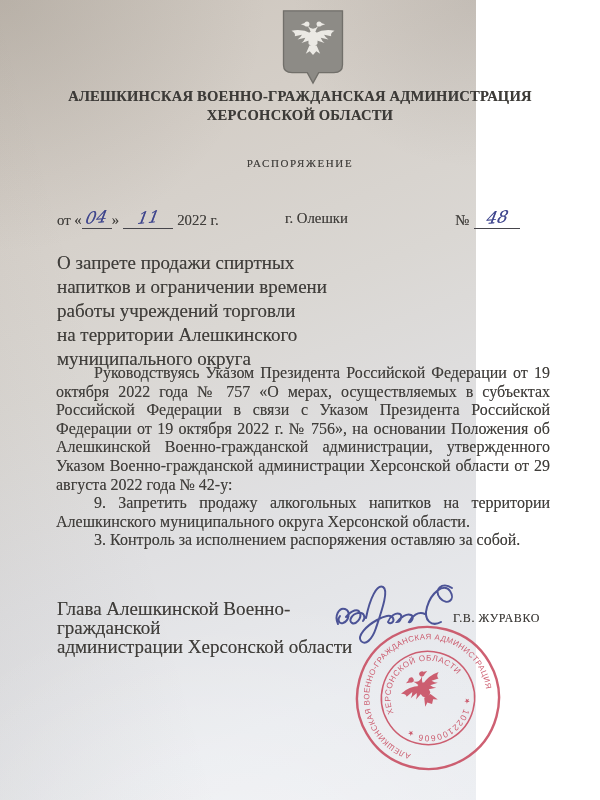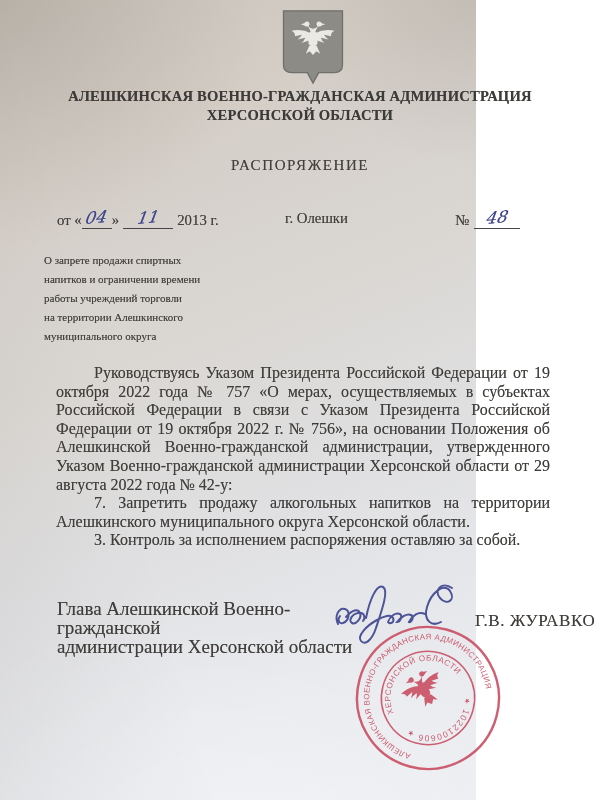--- a/index.html
+++ b/index.html
@@ -23,53 +23,53 @@
 
   .emblem{ position:absolute; left:279px; top:8px; width:68px; height:78px; }
 
   .org{
     position:absolute; left:40px; top:87px; width:520px;
     text-align:center; font-weight:bold; font-size:14.6px; line-height:18.5px;
     letter-spacing:0.2px; color:#3d3b38;
   }
   .doc-type{
     position:absolute; left:40px; top:157px; width:520px;
-    text-align:center; font-size:15px; letter-spacing:1.6px; color:#43413e;
+    text-align:center; font-size:11px; letter-spacing:1.6px; color:#43413e;
   }
 
   .date-row{ position:absolute; left:57px; top:207px; width:495px; height:26px; font-size:14.8px; }
   .date-left{ position:absolute; left:0; top:3px; white-space:nowrap; }
   .city{ position:absolute; left:228px; top:3px;text-align:center; }
   .num{ position:absolute; left:398px; top:3px; }
   .ul{
     display:inline-block; border-bottom:1.2px solid #46454b;
     text-align:center; vertical-align:bottom; line-height:16px; height:19px;
   }
   .ul-day{ width:30px; } .ul-month{ width:50px; margin:0 4px; } .ul-num{ width:46px; margin-left:5px; }
   .hw{
     font-family:"DejaVu Serif", serif; font-style:italic;
     color:#3e458d; display:inline-block; transform:skewX(-16deg) rotate(-6deg);
     font-size:16.5px; text-shadow:0 0 0.5px rgba(62,69,141,0.6);
   }
 
   .subject{
-    position:absolute; left:44px; top:251px; width:300px;
-    font-size:11px; line-height:19px; white-space:pre-line;
+    position:absolute; left:57px; top:251px; width:300px;
+    font-size:19px; line-height:24px; white-space:pre-line;
   }
 
   .body-text{ position:absolute; left:56px; top:364px; width:494px;
     font-size:16px; line-height:18.6px; text-align:justify; }
   .body-text p{ text-indent:38px; }
 
   .sig-title{
     position:absolute; left:57px; top:599px; width:300px;
     font-size:19px; line-height:19px; white-space:pre-line;
   }
   .sig-name{
-    position:absolute; left:453px; top:611px; font-size:17px; letter-spacing:0.6px; white-space:nowrap;margin-left:22px;
+    position:absolute; left:453px; top:611px; font-size:12px; letter-spacing:0.6px; white-space:nowrap;
   }
   .signature{ position:absolute; left:330px; top:576px; width:140px; height:86px; z-index:3; }
   .stamp{ position:absolute; left:352px; top:622px; width:152px; height:152px; z-index:2;
     opacity:0.9; filter:blur(0.3px); }
   svg text{ font-family:"Liberation Sans", sans-serif; }
 </style>
 </head>
 <body>
 
 <svg width="0" height="0" style="position:absolute">
@@ -102,37 +102,37 @@
 
   <div class="org ink">
     <div>АЛЕШКИНСКАЯ ВОЕННО-ГРАЖДАНСКАЯ АДМИНИСТРАЦИЯ</div>
     <div>ХЕРСОНСКОЙ ОБЛАСТИ</div>
   </div>
 
   <div class="doc-type ink">РАСПОРЯЖЕНИЕ</div>
 
   <div class="date-row">
     <div class="date-left ink">
-      <span>от «</span><span class="ul ul-day"><span class="hw">04</span></span><span>»</span><span class="ul ul-month"><span class="hw">11</span></span><span>2013 г.</span>
+      <span>от «</span><span class="ul ul-day"><span class="hw">04</span></span><span>»</span><span class="ul ul-month"><span class="hw">11</span></span><span>2022 г.</span>
     </div>
     <div class="city ink">г. Олешки</div>
     <div class="num ink">
       <span>№</span><span class="ul ul-num"><span class="hw">48</span></span>
     </div>
   </div>
 
   <div class="subject ink">О запрете продажи спиртных
 напитков и ограничении времени
 работы учреждений торговли
 на территории Алешкинского
 муниципального округа</div>
 
   <div class="body-text ink">
     <p>Руководствуясь Указом Президента Российской Федерации от 19 октября 2022 года № 757 «О мерах, осуществляемых в субъектах Российской Федерации в связи с Указом Президента Российской Федерации от 19 октября 2022 г. № 756», на основании Положения об Алешкинской Военно-гражданской администрации, утвержденного Указом Военно-гражданской администрации Херсонской области от 29 августа 2022 года № 42-у:</p>
-    <p>7. Запретить продажу алкогольных напитков на территории Алешкинского муниципального округа Херсонской области.</p>
+    <p>9. Запретить продажу алкогольных напитков на территории Алешкинского муниципального округа Херсонской области.</p>
     <p>3. Контроль за исполнением распоряжения оставляю за собой.</p>
   </div>
 
   <div class="sig-title ink">Глава Алешкинской Военно-гражданской
 администрации Херсонской области</div>
   <div class="sig-name ink">Г.В. ЖУРАВКО</div>
 
   <div class="signature">
     <svg viewBox="0 0 140 86" width="140" height="86">
       <g fill="none" stroke="#3c448e" stroke-width="2" stroke-linecap="round" opacity="0.9">

